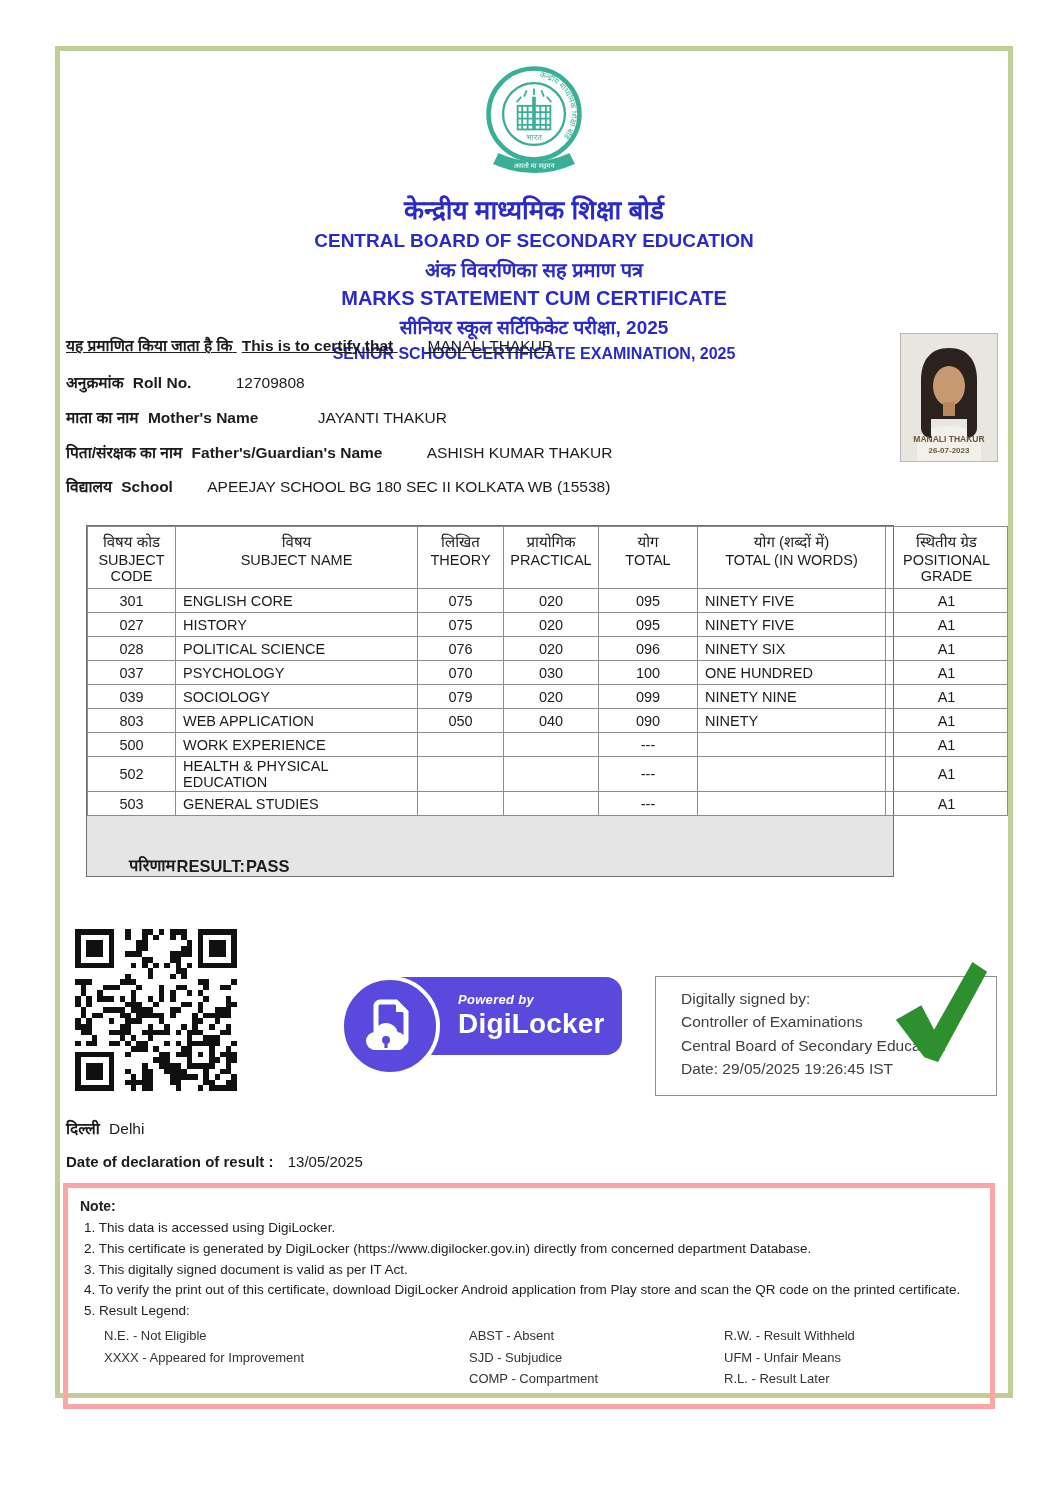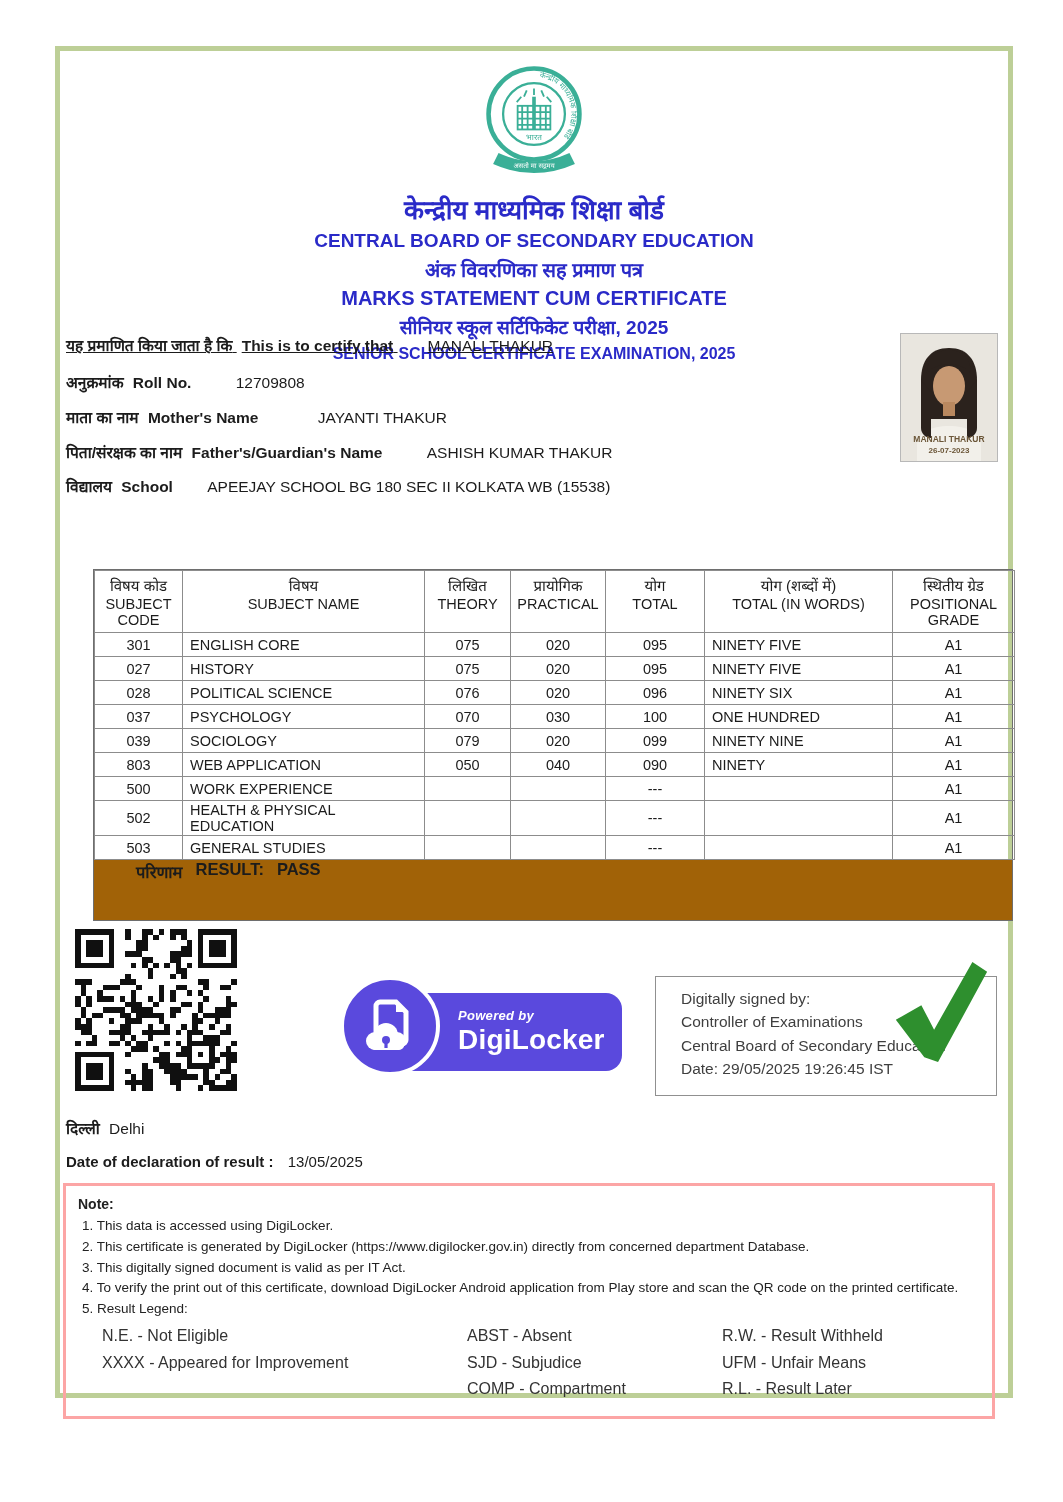--- a/index.html
+++ b/index.html
@@ -28,57 +28,57 @@
   .row-certify{top:283px;text-decoration:underline;} .row-certify .val{margin-left:30px;}
   .row-roll{top:320px;}    .row-roll .val{margin-left:40px;}
   .row-mother{top:355px;}  .row-mother .val{margin-left:55px;}
   .row-father{top:390px;}  .row-father .val{margin-left:40px;}
   .row-school{top:424px;}  .row-school .val{margin-left:30px;}
   
   .photo{position:absolute; top:282px; right:10px; width:98px; height:129px;
     border:1px solid #b8b8b8; background:#efede8;}
   .photo svg{width:100%; height:100%; display:block;}
   
-  .marks-box{position:absolute; top:474px; left:33px; width:920px; border:1.5px solid #6e6e6e;margin-top:44px;}
+  .marks-box{position:absolute; top:474px; left:26px; width:808px; border:1.5px solid #6e6e6e;}
   table{border-collapse:collapse; width:100%; table-layout:fixed;}
   th,td{border:1px solid var(--grid); font-weight:normal;}
   th{padding:4px 2px; vertical-align:top;}
   .th-hi{font-size:15px;} .th-en{font-size:14.5px; margin-top:1px;}
   td{font-size:14.5px; height:24px; padding:1px 4px; text-align:center;}
   td.col-name,td.col-words{text-align:left; padding-left:7px;}
-  .result-row{height:60px; background:#a16207; display:flex; align-items:flex-start;
-    padding-left:42px; font-size:16.5px; font-weight:bold; gap:13px;}
+  .result-row{height:60px; background:#e5e5e5; display:flex; align-items:flex-end;
+    padding-left:42px; font-size:16.5px; font-weight:bold; gap:1px;}
   
   .qr{position:absolute; top:878px; left:15px; width:162px; height:162px;}
   .qr svg{width:162px; height:162px; shape-rendering:crispEdges;}
   .badge{position:absolute; top:925px; left:280px; width:282px; height:100px;}
   .badge-circle{position:absolute; left:0; top:0; width:100px; height:100px; border-radius:50%;
     background:var(--indigo); border:4px solid #fff; z-index:2;
     display:flex; align-items:center; justify-content:center;}
   .badge-circle svg{width:64px; height:64px;}
-  .badge-pill{position:absolute; left:44px; top:17px; right:0; height:78px; background:var(--indigo);
+  .badge-pill{position:absolute; left:44px; top:1px; right:0; height:78px; background:var(--indigo);
     border-radius:16px; color:#fff; display:flex; flex-direction:column; justify-content:center;
     padding-left:74px;}
   .powered{font-size:13px; font-weight:bold; font-style:italic; letter-spacing:.3px;}
   .dlname{font-size:28px; font-weight:bold; letter-spacing:.2px; margin-top:1px;}
   .sigbox{position:absolute; top:925px; left:595px; width:342px; min-height:120px;
     border:1px solid #909090; padding:10px 25px; font-size:15.5px; color:#3f3f3f; line-height:1.5;}
   .sig-check{position:absolute; top:-18px; right:2px; width:108px; height:108px; z-index:3;}
   
   .place-line{position:absolute; top:1066px; left:6px; font-size:15.5px;}
   .place-line .hi{font-weight:bold;} .place-line .en{margin-left:5px;}
   .decl-line{position:absolute; top:1102px; left:6px; font-size:15px; font-weight:bold;}
   .decl-line .val{margin-left:10px;}
   
-  .note-box{position:absolute; top:1132px; left:3px; width:932px; border:3px solid #fca5a5;
+  .note-box{position:absolute; top:1132px; left:3px; width:932px; border:5px solid #fca5a5;
     padding:8px 12px 14px 12px; font-size:13.5px; line-height:1.55; color:#222;}
   .note-title{font-weight:bold; font-size:14px;}
   .note-item{margin-left:4px;}
   .legend{display:grid; grid-template-columns:365px 255px auto; padding-left:24px; margin-top:3px;}
-  .legend-item{font-size:16px; line-height:1.65; color:#333;}
+  .legend-item{font-size:13px; line-height:1.65; color:#333;}
 </style>
 </head>
 <body>
 
 <div class="page">
 
   <div class="header-block">
     <div class="logo-wrap">
       <svg viewBox="0 0 110 132">
         <defs>

